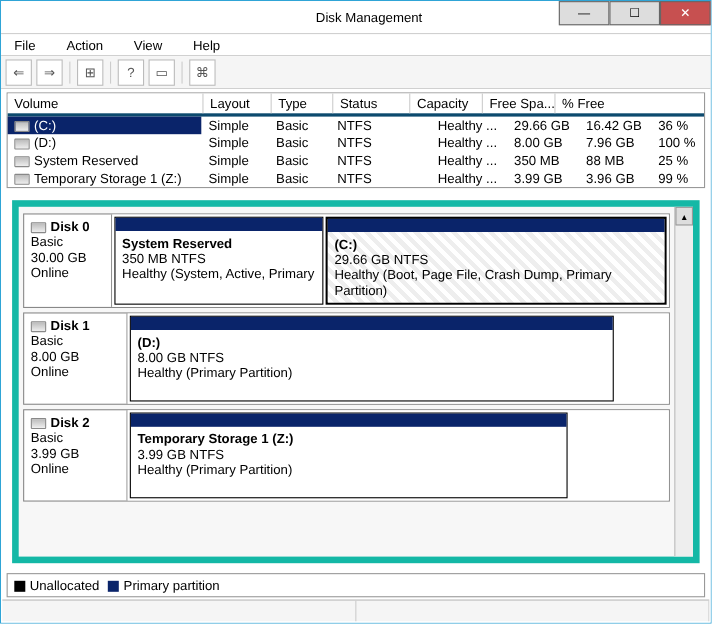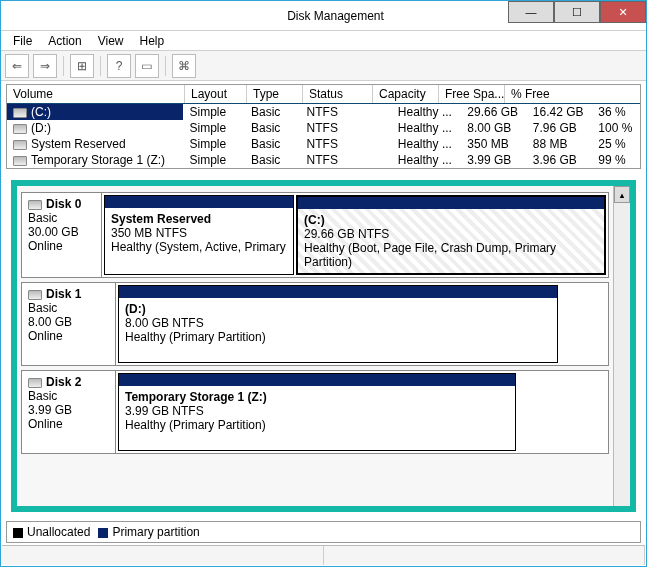--- a/index.html
+++ b/index.html
@@ -53,21 +53,21 @@
     justify-content: center;
     padding: 0;
     cursor: default;
   }
   .titlebar .controls .close { background: #c75050; color:#fff; }
   .menubar {
     height: 20px;
     display: flex;
     align-items: center;
     padding: 0 4px;
-    gap: 0;
+    gap: 12px;
     border-bottom: 1px solid #d0d0d0;
     background: #fff;
   }
   .menubar span { padding: 2px 8px; }
   .toolbar {
     height: 30px;
     display: flex;
     align-items: center;
     padding: 2px 4px;
     gap: 4px;
@@ -91,21 +91,21 @@
     overflow:hidden;
   }
   
   .vol-table {
     border: 1px solid #999;
     margin: 2px 4px;
   }
   .vol-head {
     display: flex;
     background: #fff;
-    border-bottom: 1px solid #0c4a6e;
+    border-bottom: 3px solid #0c4a6e;
   }
   .vol-head div {
     border-right: 1px solid #ccc;
     padding: 2px 6px;
     font-size: 12px;
     overflow:hidden; white-space:nowrap;
   }
   .col-vol{width:178px;}
   .col-lay{width:62px;}
   .col-type{width:56px;}

